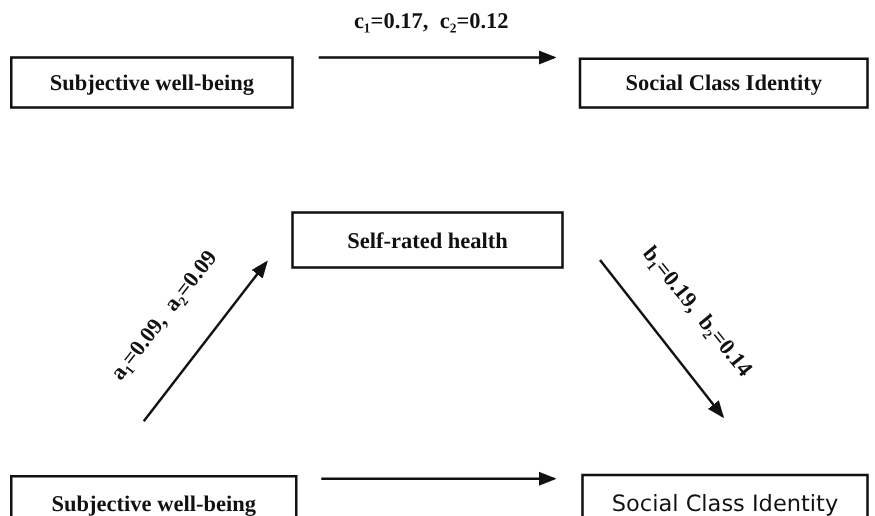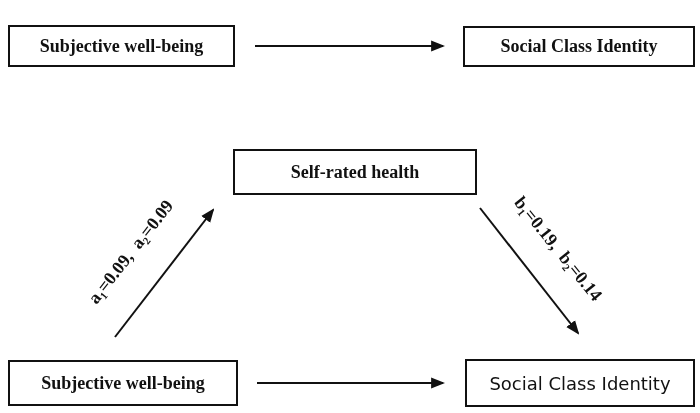--- a/index.html
+++ b/index.html
@@ -27,24 +27,25 @@
     position: absolute;
     border: 2px solid #111111;
     background: #ffffff;
     display: flex;
     align-items: center;
     justify-content: center;
     font-weight: bold;
     font-size: 18px;
     text-align: center;
     box-sizing: border-box;
+    margin-top: 20px;
   }
   .box-predictor-top    { left: 8px;   top: 25px;  width: 227px; height: 42px; }
   .box-outcome-top      { left: 463px; top: 26px;  width: 232px; height: 41px; }
-  .box-mediator         { left: 233px; top: 149px; width: 244px; height: 46px; }
+  .box-mediator         { left: 233px; top: 149px; width: 218px; height: 46px; }
   .box-predictor-bottom { left: 8px;   top: 360px; width: 230px; height: 46px; }
   .box-outcome-bottom   {
     left: 465px; top: 359px; width: 230px; height: 48px;
     font-family: "DejaVu Sans", "Liberation Sans", sans-serif;
     font-weight: 500;
     font-size: 18px;
   }
   .plabel {
     position: absolute;
     font-weight: bold;
@@ -75,20 +76,21 @@
   </svg>
 
   <div class="box box-predictor-top">
     <span>Subjective well-being</span>
   </div>
 
   <div class="box box-outcome-top">
     <span>Social Class Identity</span>
   </div>
 
+  <div class="plabel c-label">c₁=0.17,  c₂=0.12</div>
 
   <div class="box box-mediator">
     <span>Self-rated health</span>
   </div>
 
   <div class="plabel a-label">a₁=0.09,  a₂=0.09</div>
 
   <div class="plabel b-label">b₁=0.19,  b₂=0.14</div>
 
   <div class="box box-predictor-bottom">

